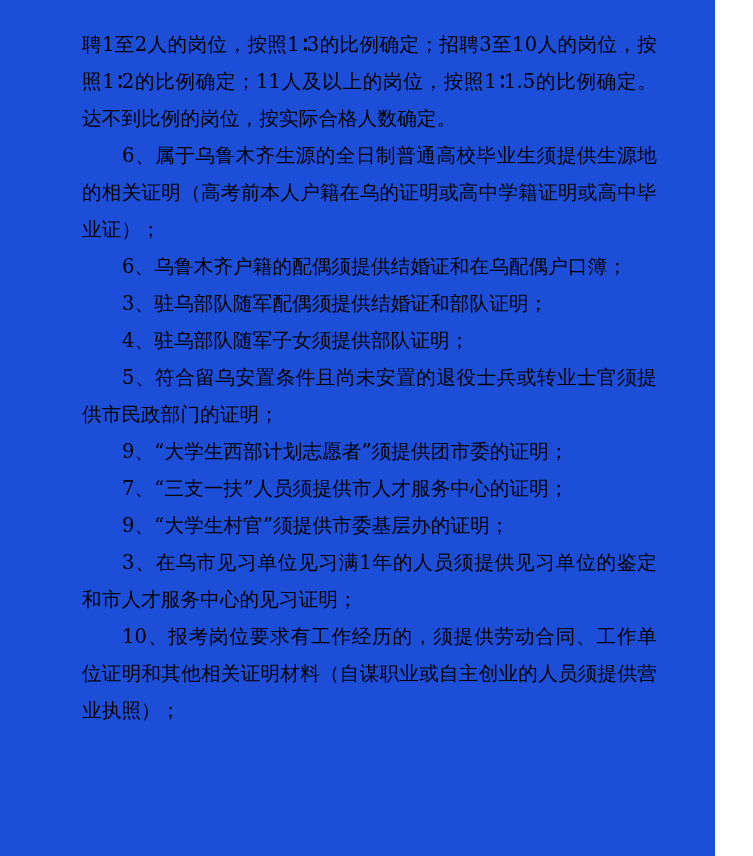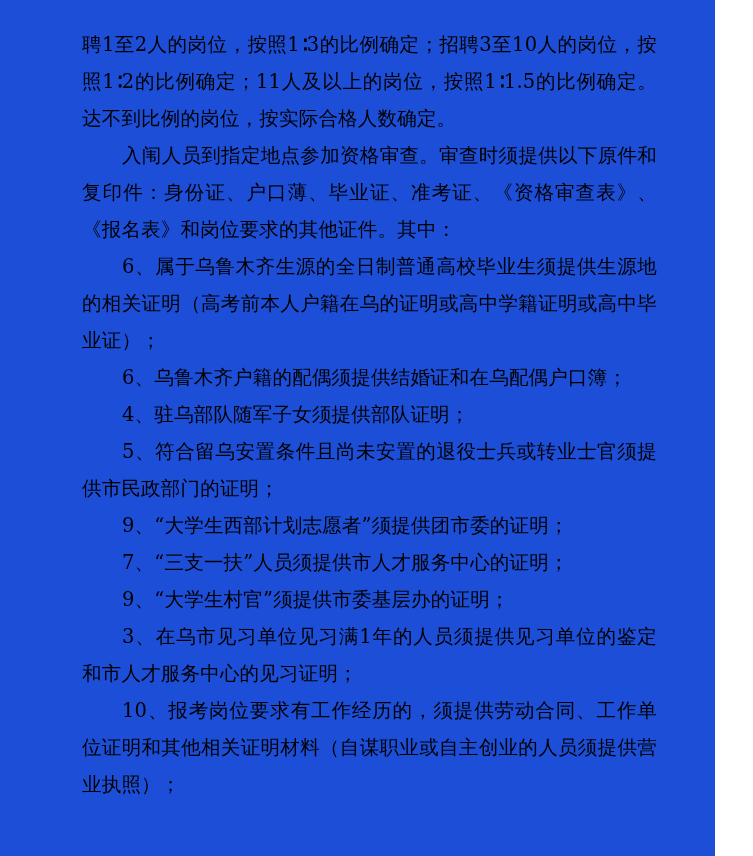--- a/index.html
+++ b/index.html
@@ -40,23 +40,23 @@
   .para.noindent {
     text-indent: 0;
   }
 </style>
 </head>
 <body>
 
 <div class="page">
   <div class="doc-body">
     <p class="para noindent">聘1至2人的岗位，按照1∶3的比例确定；招聘3至10人的岗位，按照1∶2的比例确定；11人及以上的岗位，按照1∶1.5的比例确定。达不到比例的岗位，按实际合格人数确定。</p>
-    <p class="para indent">入闱人员到指定地点参加资格审查。审查时须提供以下原件和复印件：身份证、户口薄、毕业证、准考证、《资格审查表》、《报名表》和岗位要求的其他证件。其中：</p>
     <p class="para indent">6、属于乌鲁木齐生源的全日制普通高校毕业生须提供生源地的相关证明（高考前本人户籍在乌的证明或高中学籍证明或高中毕业证）；</p>
     <p class="para indent">6、乌鲁木齐户籍的配偶须提供结婚证和在乌配偶户口簿；</p>
+    <p class="para indent">3、驻乌部队随军配偶须提供结婚证和部队证明；</p>
     <p class="para indent">4、驻乌部队随军子女须提供部队证明；</p>
     <p class="para indent">5、符合留乌安置条件且尚未安置的退役士兵或转业士官须提供市民政部门的证明；</p>
     <p class="para indent">9、“大学生西部计划志愿者”须提供团市委的证明；</p>
     <p class="para indent">7、“三支一扶”人员须提供市人才服务中心的证明；</p>
     <p class="para indent">9、“大学生村官”须提供市委基层办的证明；</p>
     <p class="para indent">3、在乌市见习单位见习满1年的人员须提供见习单位的鉴定和市人才服务中心的见习证明；</p>
     <p class="para indent">10、报考岗位要求有工作经历的，须提供劳动合同、工作单位证明和其他相关证明材料（自谋职业或自主创业的人员须提供营业执照）；</p>
   </div>
 </div>
 

